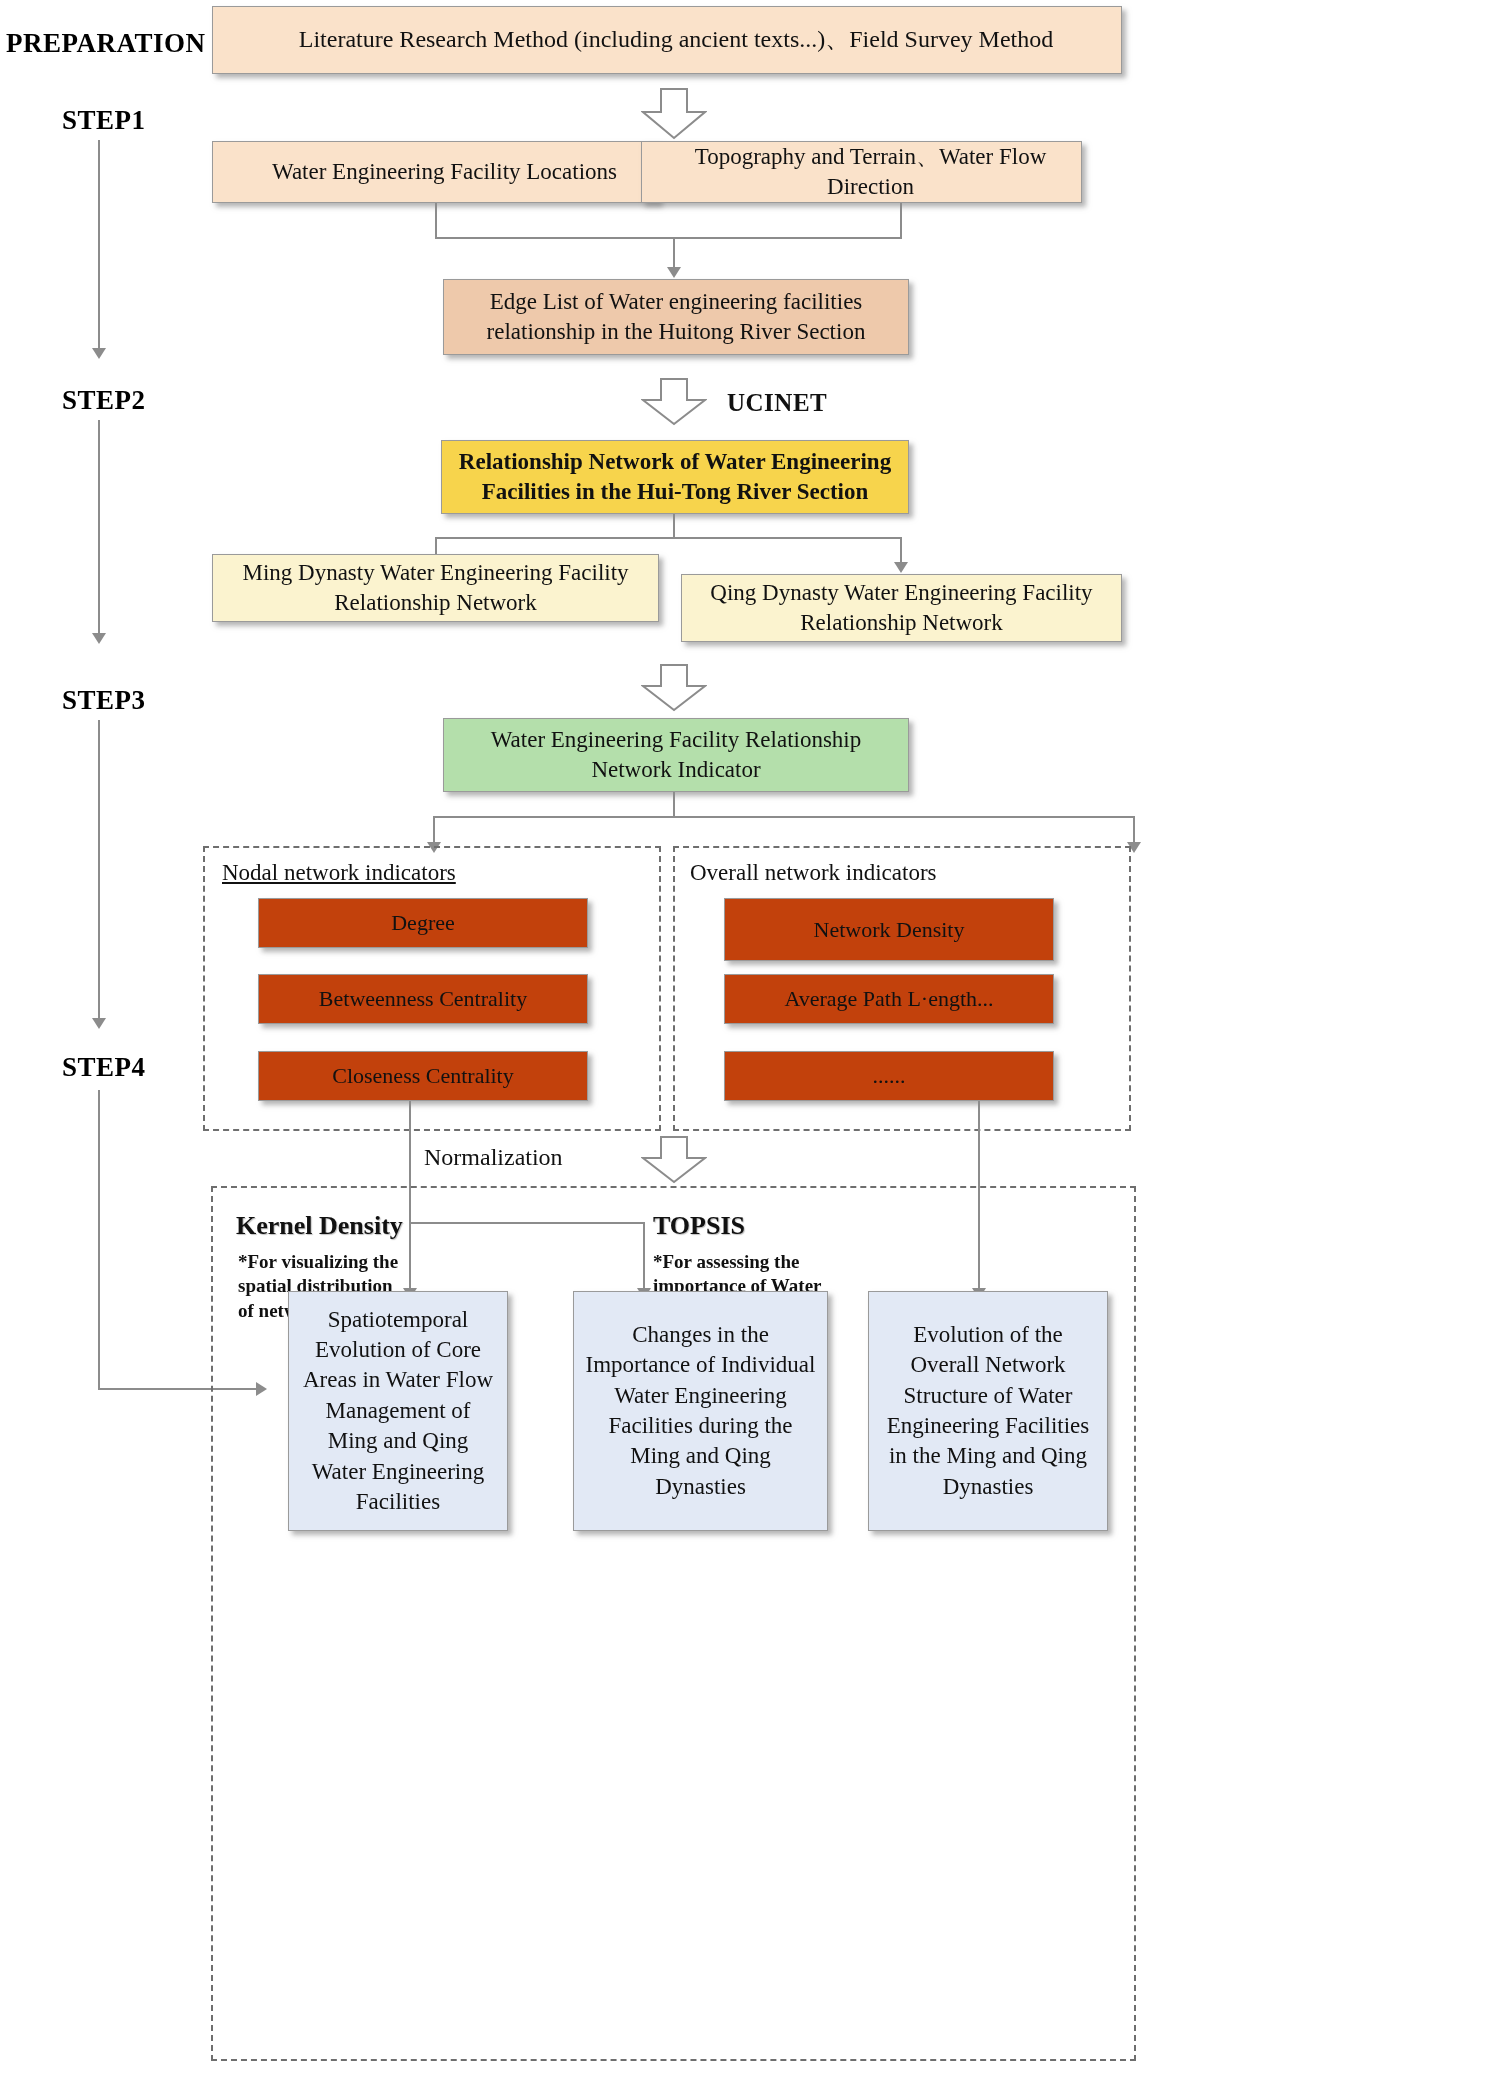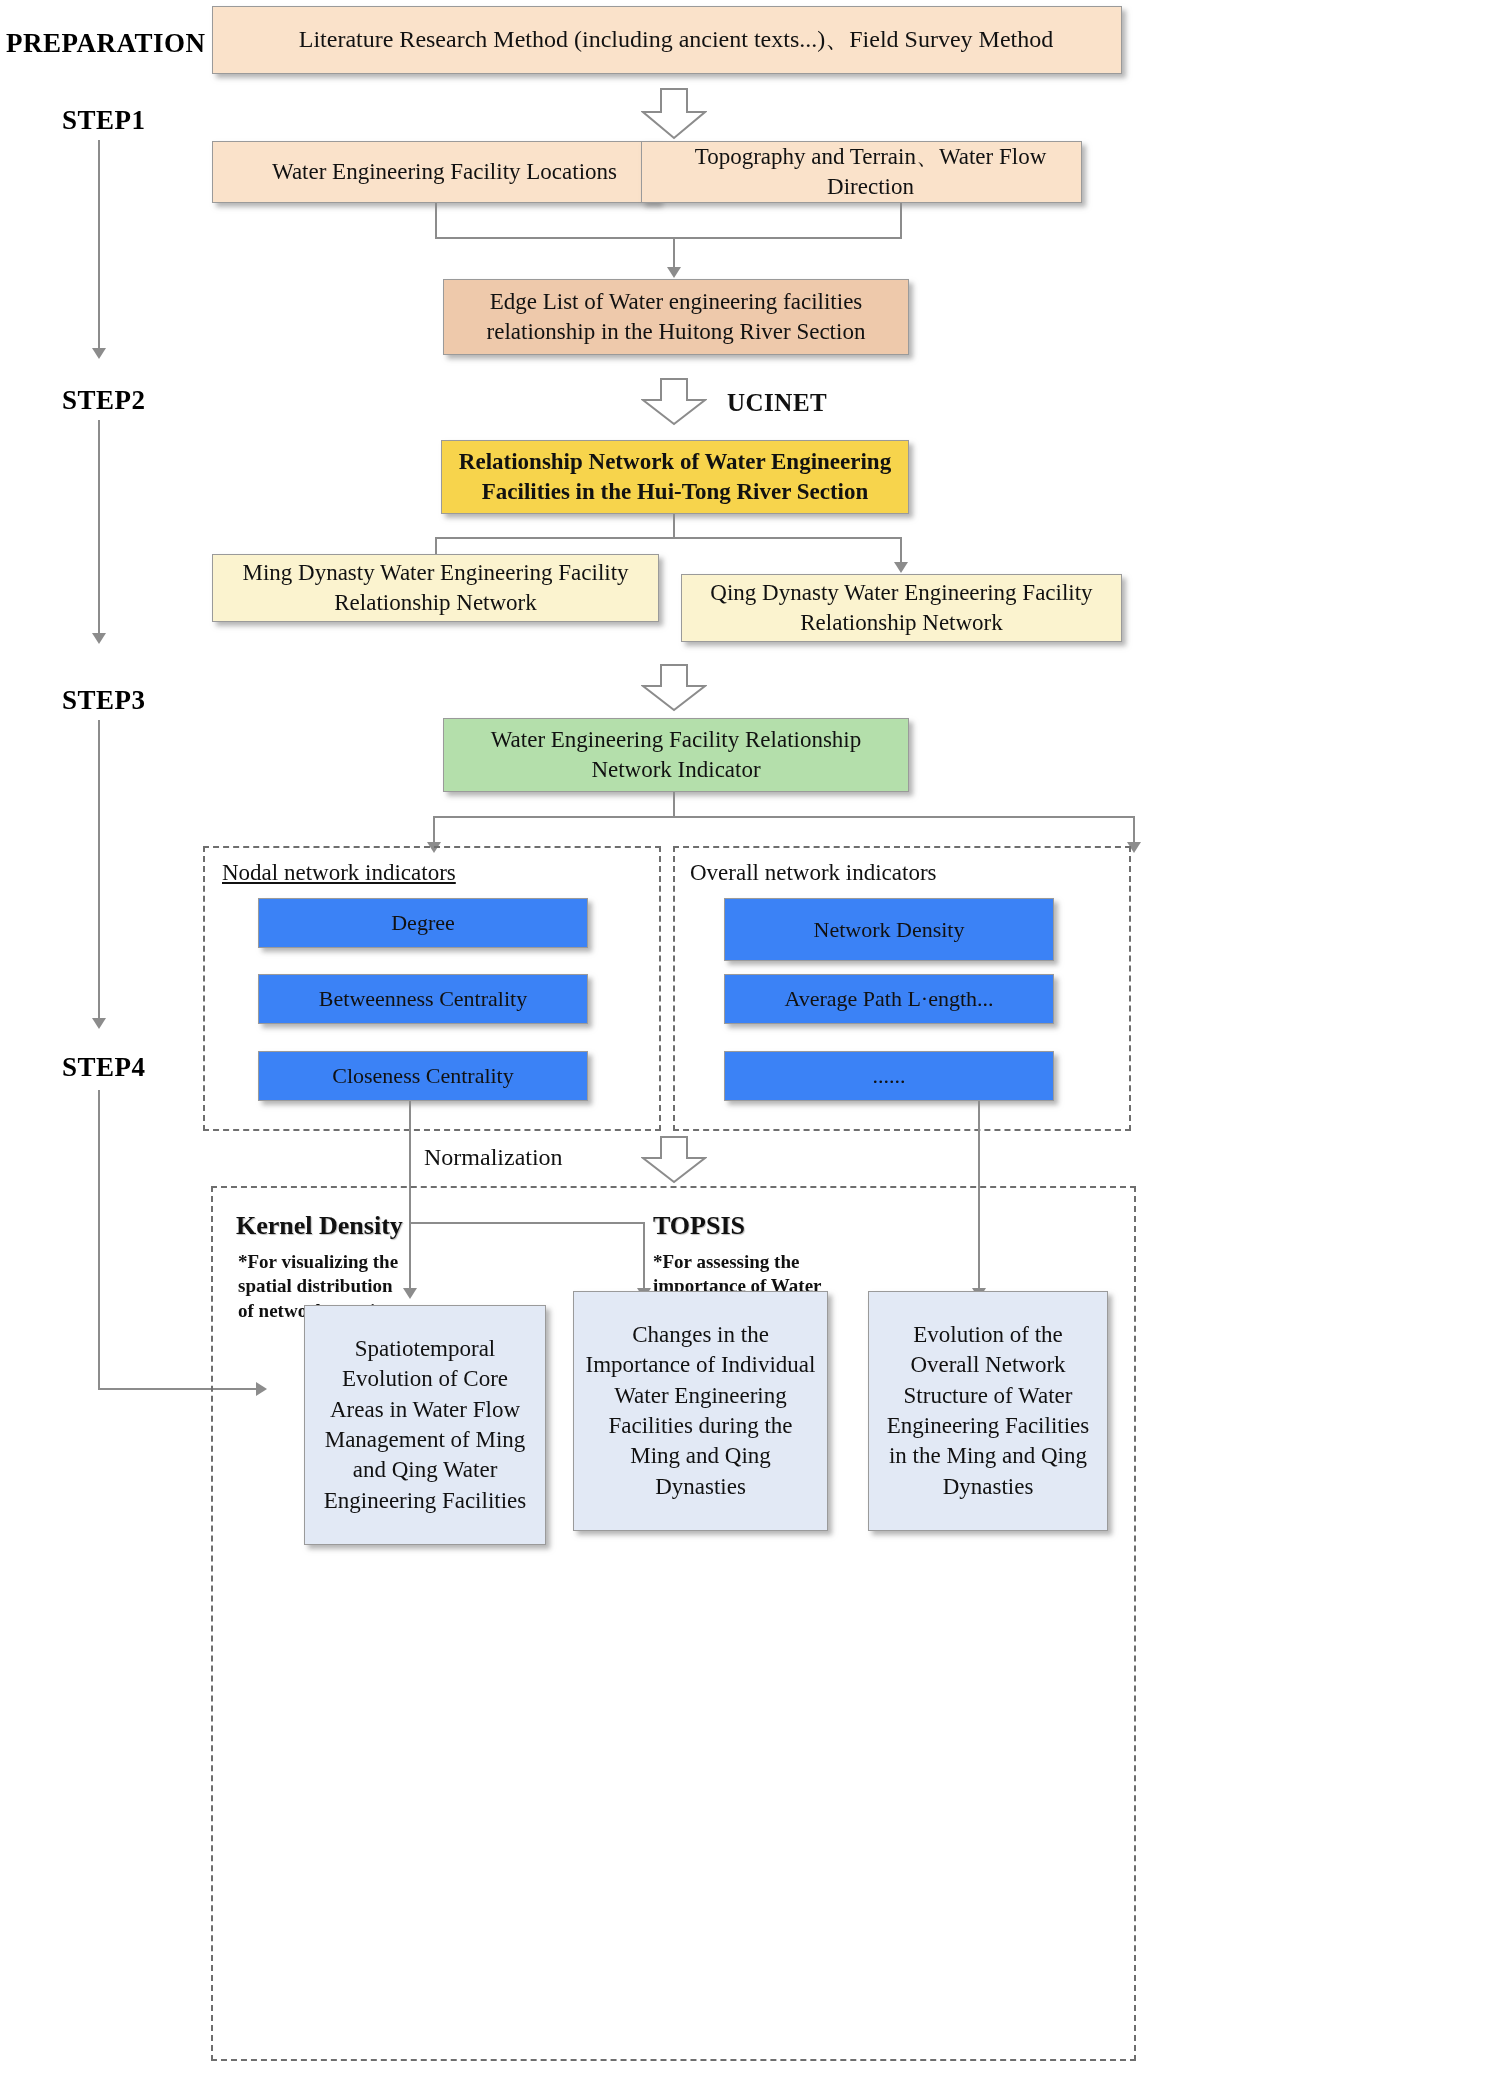--- a/index.html
+++ b/index.html
@@ -39,21 +39,21 @@
     text-align: center;
     box-shadow: 4px 4px 5px rgba(120,120,120,0.55);
     line-height: 1.32;
     padding: 4px 10px;
   }
   .box-peach   { background: #fae2ca; padding-left: 28px; }
   .box-tan     { background: #eec9ab; }
   .box-yellow  { background: #f7d44c; font-weight: bold; }
   .box-cream   { background: #fbf3cf; }
   .box-green   { background: #b4dfab; }
-  .box-ltgreen { background: #3b82f6; }
+  .box-ltgreen { background: #c2410c; }
   .box-blue    { background: #e2e9f5; }
 
   .fs24 { font-size: 24px; }
   .fs23 { font-size: 23px; }
   .fs22 { font-size: 22px; }
 
   
   .dashed {
     box-sizing: border-box;
     border: 2px dashed #6e6e6e;
@@ -242,21 +242,21 @@
   <div class="abs arrowhead" style="left:637px; top:1288px;"></div>
 
   <div class="abs dashed" style="left:211px; top:1186px; width:925px; height:875px;"></div>
 
   <div class="abs method-title" style="left:236px; top:1211px;">Kernel Density</div>
   <div class="abs method-note" style="left:238px; top:1250px; width:175px;">*For visualizing the spatial distribution of network metrics</div>
 
   <div class="abs method-title" style="left:653px; top:1211px;">TOPSIS</div>
   <div class="abs method-note" style="left:653px; top:1250px; width:170px;">*For assessing the importance of Water engineering facilities</div>
 
-  <div class="abs box box-blue fs23" style="left:304px; top:1291px; width:242px; height:240px;margin-top:14px;">
+  <div class="abs box box-blue fs23" style="left:288px; top:1291px; width:220px; height:240px;">
     <span>Spatiotemporal Evolution of Core Areas in Water Flow Management of Ming and Qing Water Engineering Facilities</span>
   </div>
 
   <div class="abs box box-blue fs23" style="left:573px; top:1291px; width:255px; height:240px;">
     <span>Changes in the Importance of Individual Water Engineering Facilities during the Ming and Qing Dynasties</span>
   </div>
 
   <div class="abs box box-blue fs23" style="left:868px; top:1291px; width:240px; height:240px;">
     <span>Evolution of the Overall Network Structure of Water Engineering Facilities in the Ming and Qing Dynasties</span>
   </div>

